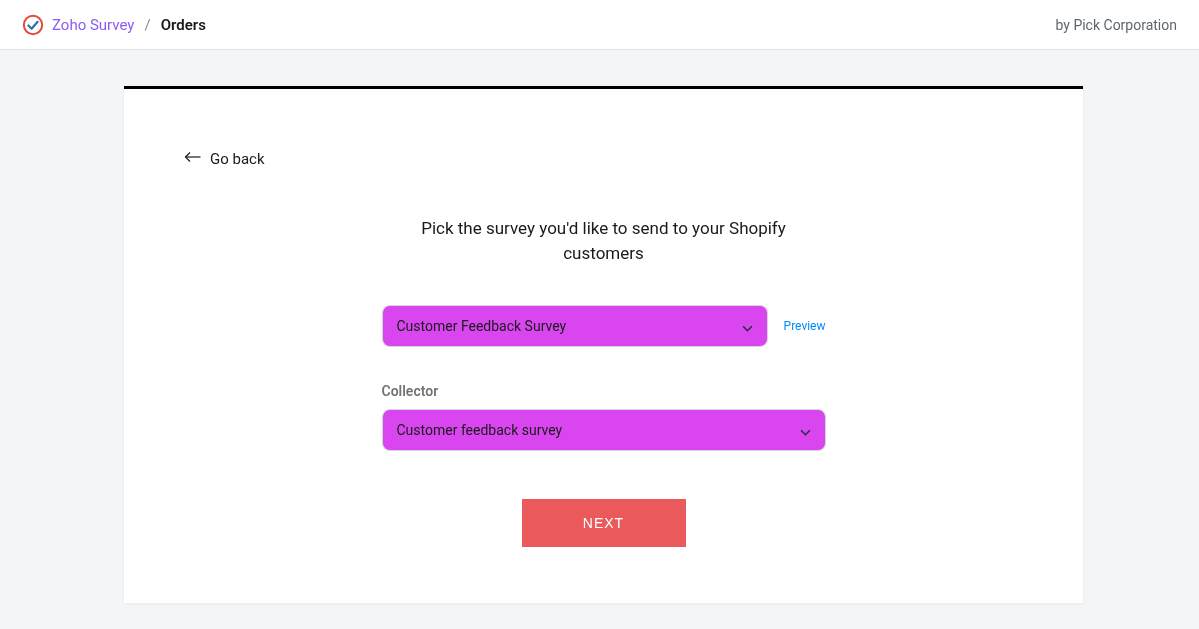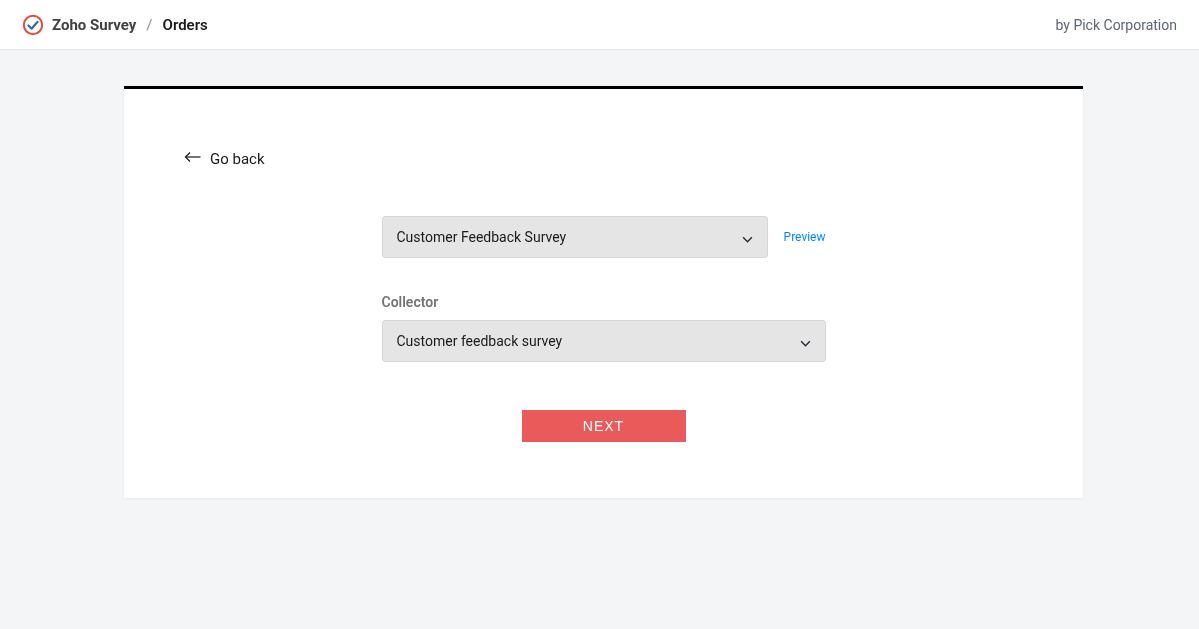--- a/index.html
+++ b/index.html
@@ -31,22 +31,22 @@
     }
     .logo {
       width: 22px;
       height: 22px;
       display: flex;
       align-items: center;
       justify-content: center;
     }
     .app-name {
       font-size: 15px;
-      color: #404040;
-      font-weight: 700;
+      color: #8b5cf6;
+      font-weight: 400;
     }
     .breadcrumb-sep {
       color: #8a9099;
       font-size: 15px;
       margin: 0 2px;
     }
     .page-name {
       font-size: 15px;
       font-weight: 600;
       color: #1a1a1a;
@@ -99,27 +99,27 @@
     .select-row {
       display: flex;
       align-items: center;
       gap: 16px;
       margin-bottom: 36px;
     }
     .select {
       flex: 1;
       height: 42px;
       border: 1px solid #d3d6dc;
-      border-radius: 3px;
+      border-radius: 8px;
       display: flex;
       align-items: center;
       justify-content: space-between;
       padding: 0 14px;
       cursor: pointer;
-      background: #e5e5e5;
+      background: #d946ef;
     }
     .select-text {
       font-size: 14px;
       color: #1a1a1a;
     }
     .chevron {
       color: #212b36;
     }
     .preview-link {
       font-size: 12px;
@@ -132,21 +132,21 @@
       color: #737373;
       margin-bottom: 10px;
     }
     .collector-block {
       margin-bottom: 48px;
     }
     .next-btn {
       display: block;
       margin: 0 auto;
       width: 164px;
-      height: 32px;
+      height: 48px;
       background: #ea5a5a;
       color: #ffffff;
       border: none;
       font-size: 14px;
       font-weight: 500;
       letter-spacing: 1px;
       cursor: pointer;
     }
   </style>
 </head>
@@ -173,20 +173,21 @@
     <div class="go-back">
       <span>
         <svg viewBox="0 0 24 14" width="18" height="12">
           <line x1="2" y1="7" x2="22" y2="7" stroke="#1a1a1a" stroke-width="1.6"></line>
           <polyline points="8,1 2,7 8,13" fill="none" stroke="#1a1a1a" stroke-width="1.6"></polyline>
         </svg>
       </span>
       <span>Go back</span>
     </div>
 
+    <div class="heading">Pick the survey you'd like to send to your Shopify customers</div>
 
     <div class="form-section">
 
       <div class="select-row">
         <div class="select">
           <span class="select-text">Customer Feedback Survey</span>
           <span class="chevron">
             <svg width="11" height="7" viewBox="0 0 12 8">
               <polyline points="1,1.5 6,6.5 11,1.5" fill="none" stroke="#212b36" stroke-width="1.6"></polyline>
             </svg>

